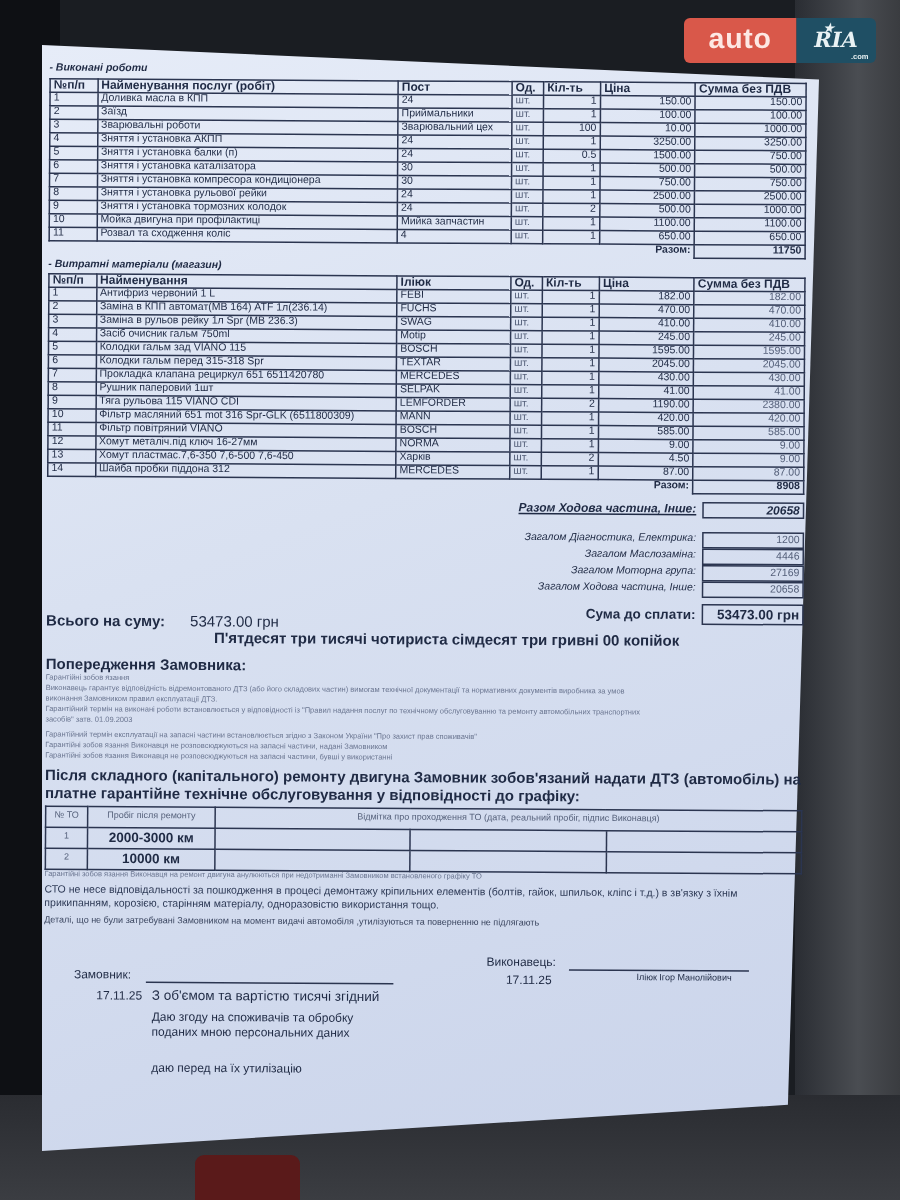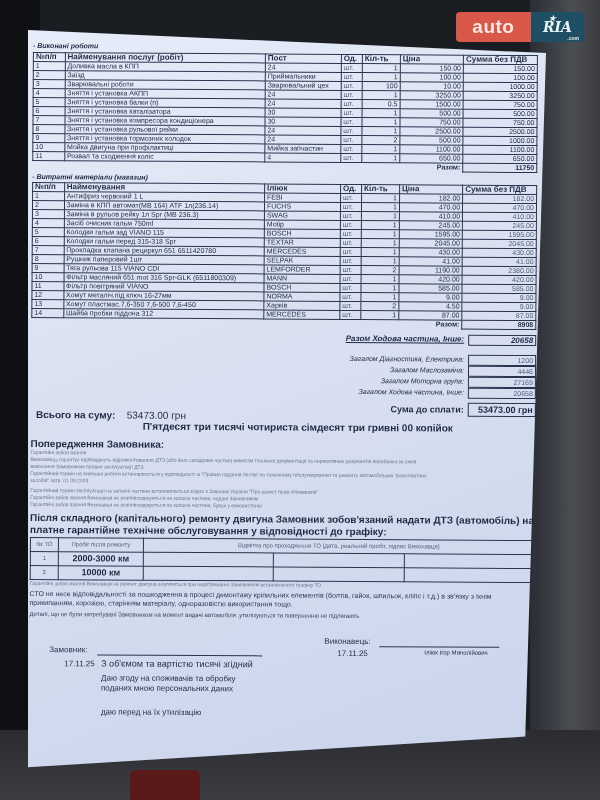--- a/index.html
+++ b/index.html
@@ -19,21 +19,21 @@
   .total-row td{border:none;}
   .total-box{border:1px solid #2b3550 !important;text-align:right;font-weight:bold;}
   .summary{margin-top:4px;}
   .sum-line{display:flex;justify-content:flex-end;align-items:center;height:11px;}
   .sum-label{font-style:italic;font-size:7px;text-align:right;margin-right:4px;}
   .sum-box{width:62px;border:1px solid #2b3550;text-align:right;padding:0 2px;font-size:7px;height:9px;line-height:9px;}
   .bold-italic{font-weight:bold;font-style:italic;font-size:8px;text-decoration:underline;}
   .grand{font-weight:bold;font-size:9px;text-align:right;}
   .grand-box{width:62px;border:1px solid #2b3550;text-align:right;padding:0 2px;font-size:9px;font-weight:bold;height:12px;line-height:12px;}
   .total-sum{margin-top:8px;display:flex;font-size:10px;}
-  .total-sum .lbl{width:90px;text-align:center;font-weight:bold;margin-right:6px;margin-left:0;}
+  .total-sum .lbl{width:90px;text-align:left;font-weight:bold;margin-right:6px;margin-left:0;}
   .words{margin-left:112px;font-weight:bold;font-size:10px;margin-top:2px;}
   .warn-title{font-weight:bold;font-size:10px;margin-top:10px;}
   .fine{font-size:5px;line-height:7px;color:#6a7590;}
   .fine.dark{color:#3b4660;font-size:6px;}
   .post-title{font-weight:bold;font-size:10px;line-height:12px;margin-top:4px;}
   table.to{border-collapse:collapse;width:100%;table-layout:fixed;margin-top:1px;}
   table.to td{border:1px solid #2b3550;font-size:6px;height:11px;text-align:center;}
   table.to td.km{font-weight:bold;font-size:9px;}
   .sto{font-size:7px;line-height:9px;color:#2e3a56;margin-top:2px;}
   .sign-row{position:relative;height:95px;margin-top:18px;}

